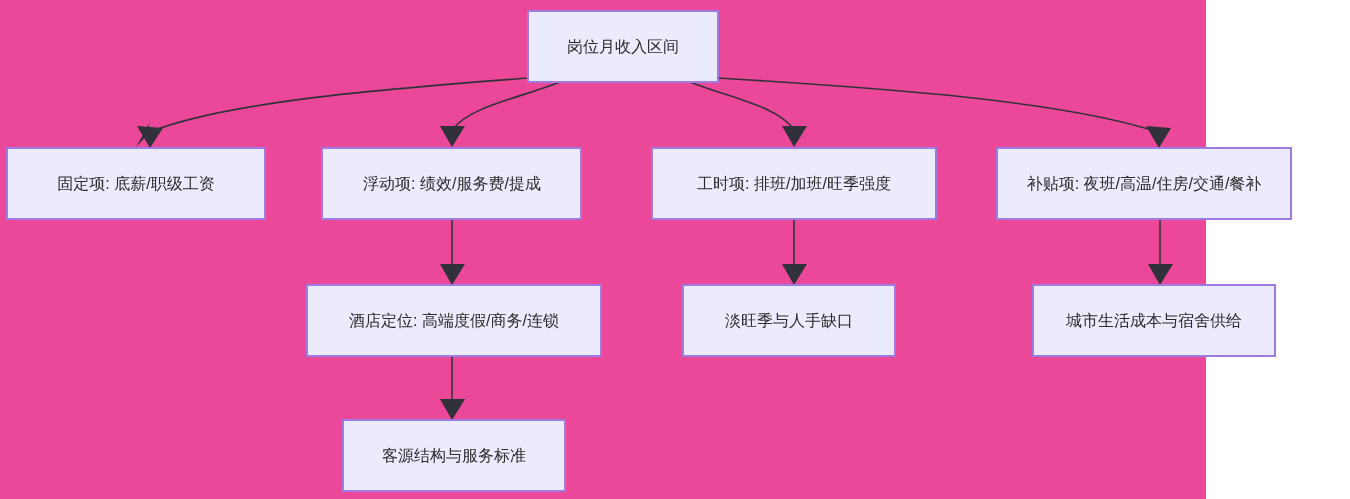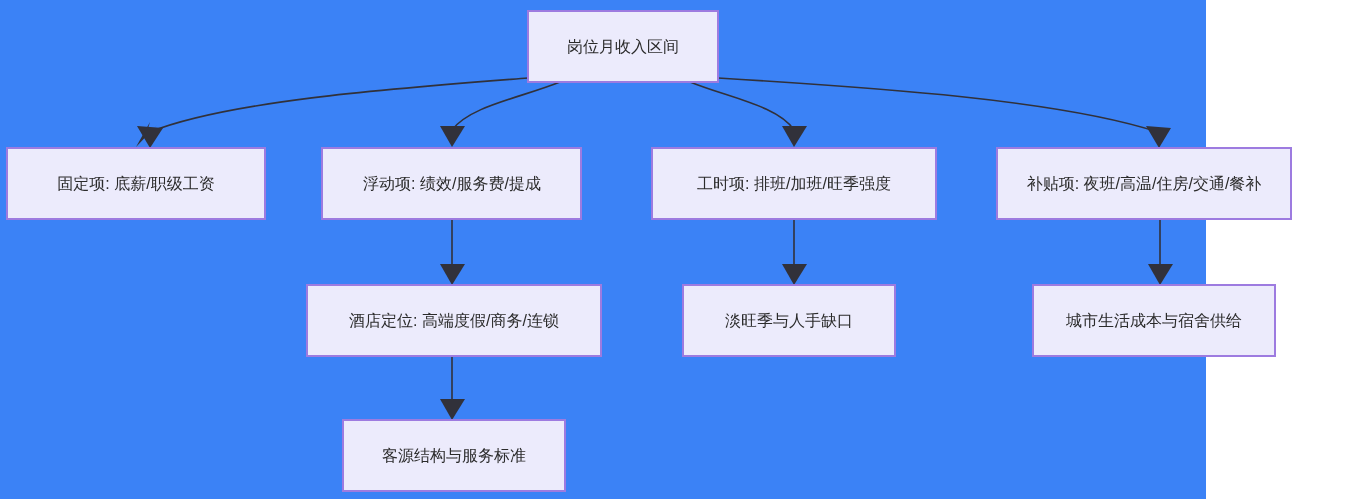--- a/index.html
+++ b/index.html
@@ -10,21 +10,21 @@
   body {
     width: 1350px;
     height: 499px;
     overflow: hidden;
     font-family: "Liberation Sans", "DejaVu Sans", sans-serif;
   }
   #diagram-root {
     position: relative;
     width: 1206px;
     height: 499px;
-    background: #3b82f6;
+    background: #ec4899;
   }
   svg#flowchart {
     display: block;
     width: 1350px;
     height: 499px;
   }
   .node-rect {
     fill: #ECEBFC;
     stroke: #9D7BE0;
     stroke-width: 2;

